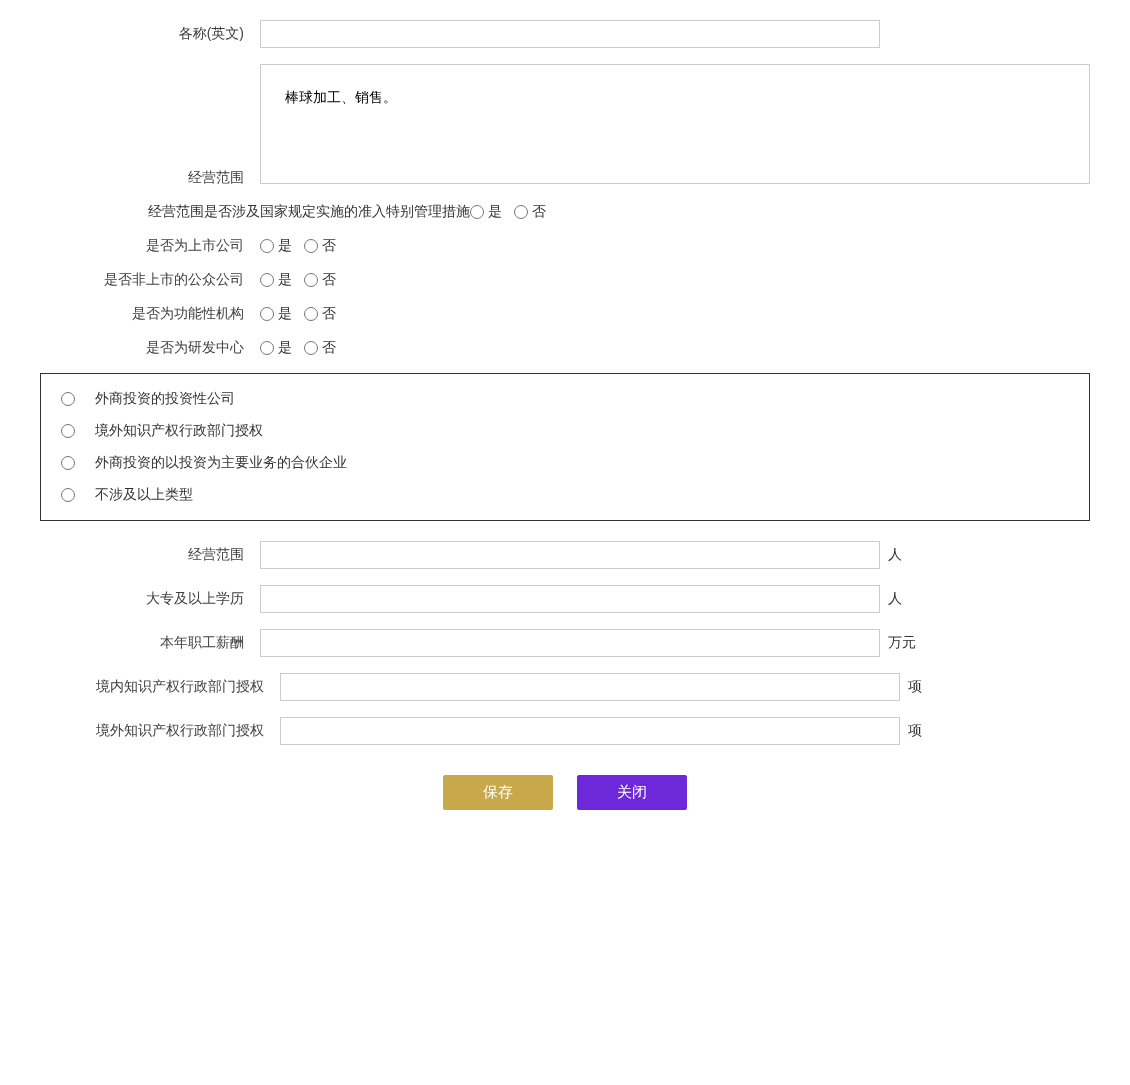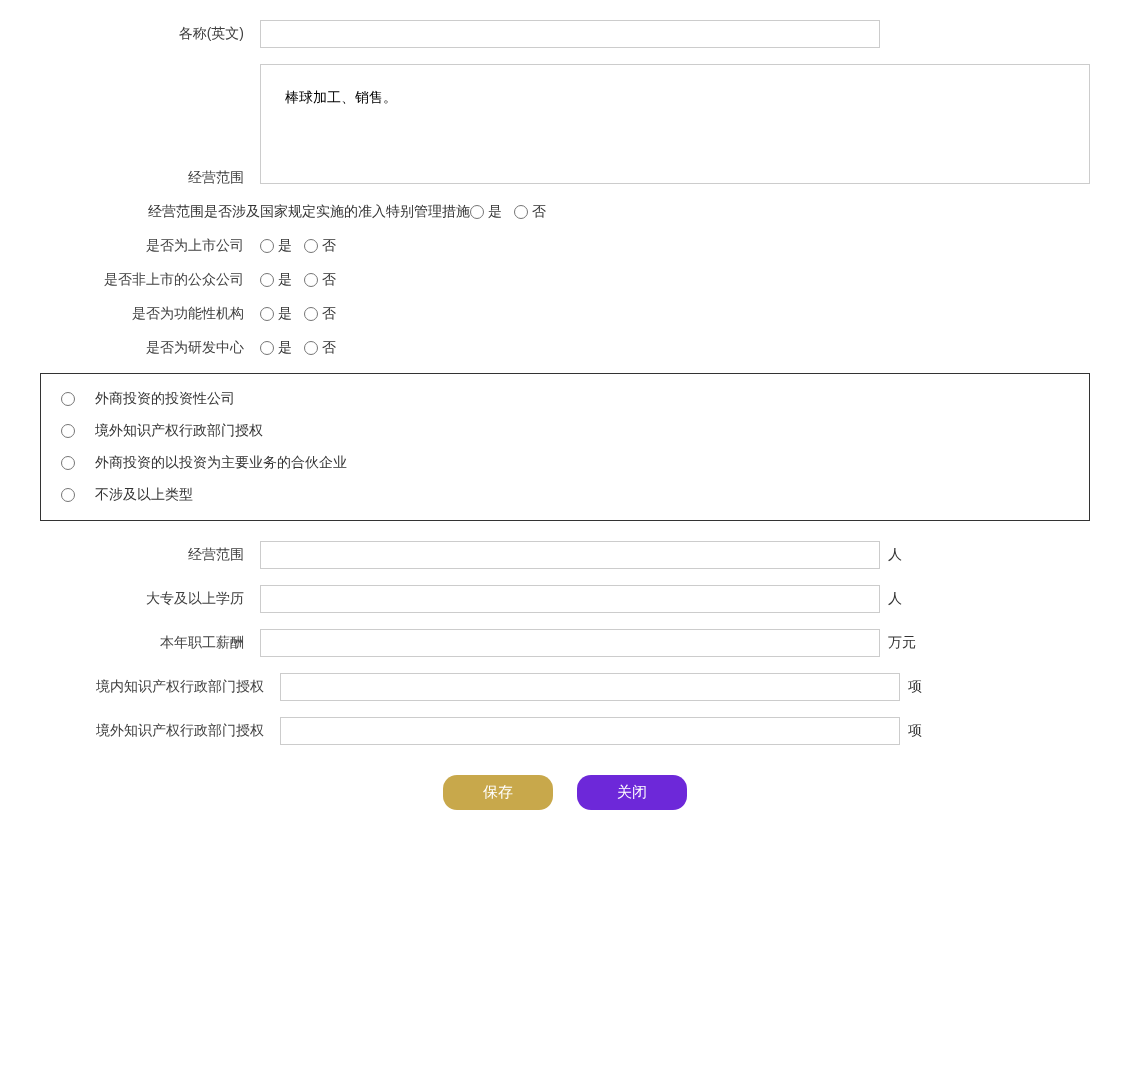--- a/index.html
+++ b/index.html
@@ -129,21 +129,21 @@
       gap: 24px;
       margin-top: 30px;
     }
 
     .btn {
       padding: 8px 40px;
       font-size: 15px;
       font-family: "Microsoft YaHei", "SimHei", sans-serif;
       cursor: pointer;
       border: none;
-      border-radius: 14px;
+      border-radius: 2px;
       color: #fff;
     }
 
     .btn-save {
       background-color: #c8a84b;
     }
 
     .btn-close {
       background-color: #6d28d9;
     }

